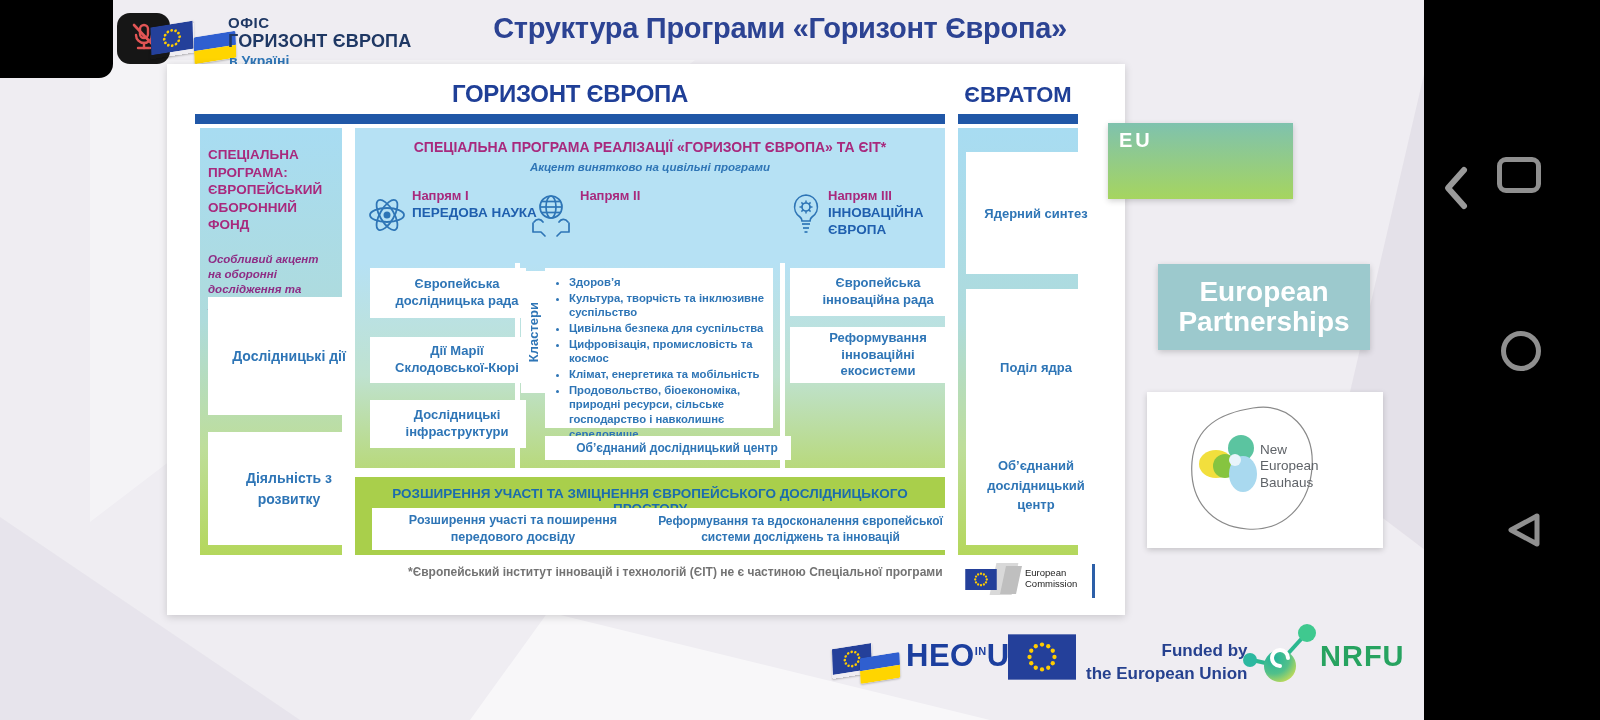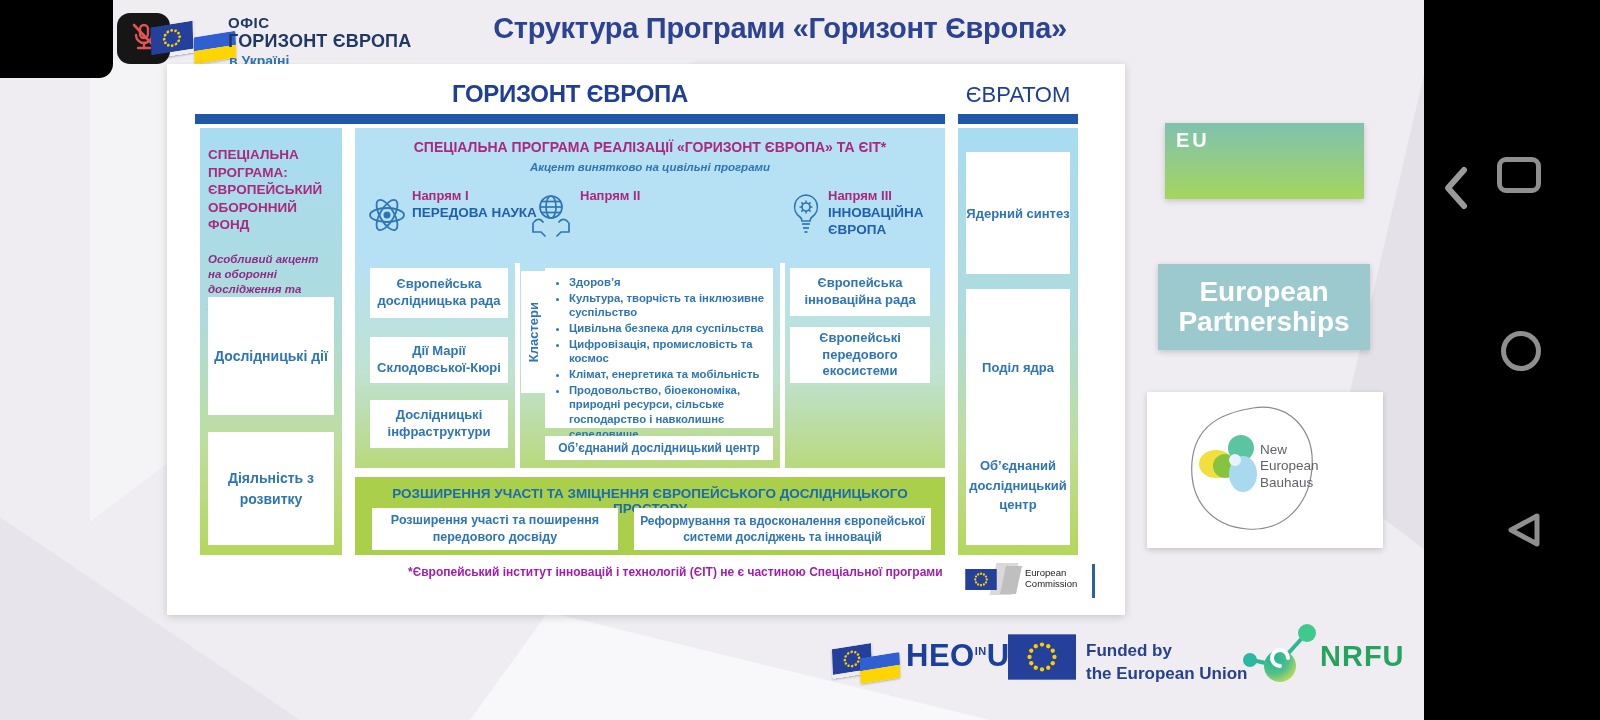--- a/index.html
+++ b/index.html
@@ -25,29 +25,29 @@
   .office-l1{left:228px;top:14px;font-size:15px;font-weight:bold;color:#1f3864;letter-spacing:.5px;}
   .office-l2{left:228px;top:31px;font-size:18px;font-weight:bold;color:#1f3864;letter-spacing:.2px;}
   .office-l3{left:229px;top:53px;font-size:14px;font-weight:bold;color:#2e75b6;}
   .main-title{left:430px;top:12px;width:700px;text-align:center;font-size:29px;font-weight:bold;color:#2c4393;letter-spacing:-.3px;}
 
   
   .slide{left:167px;top:64px;width:958px;height:551px;background:#fff;box-shadow:0 2px 8px rgba(0,0,0,.16);}
   .he-header{left:370px;top:80px;width:400px;text-align:center;font-size:24px;font-weight:bold;color:#1f3f97;letter-spacing:-.3px;}
   .bar{background:#2057a7;}
   .he-bar{left:195px;top:114px;width:750px;height:10px;}
-  .euratom-header{left:938px;top:82px;width:160px;text-align:center;font-size:22px;font-weight:normal;color:#1f3f97;}
+  .euratom-header{left:938px;top:82px;width:160px;text-align:center;font-size:22px;font-weight:bold;color:#1f3f97;}
   .euratom-bar{left:958px;top:114px;width:120px;height:10px;}
 
   .grad-col{background:linear-gradient(180deg,#a8dcf2 0%,#aedbdc 45%,#bede9a 75%,#b4d75c 100%);}
   .defence-col{left:200px;top:128px;width:142px;height:427px;}
   .def-title{left:208px;top:146px;width:128px;font-size:13.5px;font-weight:bold;color:#a8297d;line-height:1.3;}
   .def-sub{left:208px;top:252px;width:126px;font-size:11.5px;font-style:italic;font-weight:600;color:#8e2d85;line-height:1.3;}
   .wbox{background:#fff;display:flex;align-items:center;justify-content:center;text-align:center;
-    color:#2e75b6;font-weight:bold;}
+    color:#2e75b6;font-weight:bold;padding-left:18px;}
   .def-box1{left:208px;top:297px;width:126px;height:118px;font-size:14px;}
   .def-box2{left:208px;top:432px;width:126px;height:113px;font-size:14px;line-height:1.5;}
 
   .sp-top{left:355px;top:128px;width:590px;height:135px;background:#b6e1f4;}
   .sp-col{background:linear-gradient(180deg,#b6e1f4 0%,#bfe2d0 55%,#b8d97c 100%);}
   .sp-col1{left:355px;top:263px;width:160px;height:205px;}
   .sp-col2{left:520px;top:263px;width:260px;height:205px;}
   .sp-col3{left:785px;top:263px;width:160px;height:205px;}
   .sp-title{left:365px;top:139px;width:570px;text-align:center;font-size:14px;font-weight:bold;color:#a8297d;}
   .sp-sub{left:365px;top:161px;width:570px;text-align:center;font-size:11.5px;font-weight:600;font-style:italic;color:#2e75b6;}
@@ -80,40 +80,40 @@
   .widening{left:355px;top:477px;width:590px;height:78px;background:#a9cf4b;}
   .w-title{left:365px;top:486px;width:570px;text-align:center;font-size:13.5px;font-weight:bold;color:#1b6cad;}
   .w-box1{left:372px;top:508px;width:246px;height:42px;font-size:12.5px;line-height:1.35;}
   .w-box2{left:634px;top:508px;width:297px;height:42px;font-size:12px;line-height:1.35;}
 
   .euratom-col{left:958px;top:128px;width:120px;height:427px;}
   .e-box1{left:966px;top:152px;width:104px;height:122px;font-size:13px;}
   .e-box2{left:966px;top:289px;width:104px;height:156px;font-size:13px;}
   .e-box3{left:966px;top:426px;width:104px;height:119px;font-size:13px;line-height:1.5;}
 
-  .footnote{left:408px;top:565px;width:600px;font-size:12px;font-weight:600;color:#a21caf;}
+  .footnote{left:408px;top:565px;width:600px;font-size:12px;font-weight:600;color:#737373;}
   .ec-logo{left:963px;top:560px;width:132px;height:44px;}
   .ec-text{position:absolute;left:62px;top:8px;font-size:9.5px;color:#222;line-height:1.15;}
   .ec-bar{position:absolute;right:0;top:4px;width:3px;height:34px;background:#2c5fa8;}
 
   
-  .missions{left:1165px;top:123px;width:199px;height:76px;color:#fff;padding-left:11px;box-sizing:border-box;
+  .missions{left:1108px;top:123px;width:185px;height:76px;color:#fff;padding-left:11px;box-sizing:border-box;
     background:linear-gradient(180deg,#7fc2ae 0%,#a6d55f 100%);box-shadow:0 2px 6px rgba(0,0,0,.18);}
   .missions .l1{font-size:20px;font-weight:bold;letter-spacing:3px;margin-top:6px;}
   .missions .l2{font-size:34px;font-weight:bold;letter-spacing:-.5px;margin-top:-6px;}
   .partnerships{left:1158px;top:264px;width:212px;height:86px;background:#9cc9cd;color:#fff;
     display:flex;flex-direction:column;align-items:center;justify-content:center;
     font-size:28px;font-weight:bold;line-height:1.06;box-shadow:0 2px 6px rgba(0,0,0,.18);}
   .bauhaus{left:1147px;top:392px;width:236px;height:156px;background:#fff;box-shadow:0 2px 6px rgba(0,0,0,.18);}
   .bauhaus-text{position:absolute;left:113px;top:50px;font-size:13.5px;color:#5f6368;line-height:1.22;}
 
   
   .heo-text{left:906px;top:638px;font-size:31px;font-weight:bold;color:#1c3f9e;letter-spacing:.5px;}
   .heo-text sup{font-size:11px;font-weight:bold;}
-  .funded-text{left:1086px;top:640px;font-size:17px;font-weight:bold;color:#26418f;line-height:1.35;}
+  .funded-text{left:1086px;top:640px;font-size:17px;font-weight:bold;color:#26418f;line-height:1.35;text-align:right;}
   .nrfu-text{left:1320px;top:640px;font-size:29px;font-weight:bold;color:#27a360;letter-spacing:1px;}
 
   
   .navbar{left:1424px;top:0;width:176px;height:720px;background:#000;}
   .nav-square{left:1497px;top:157px;width:44px;height:36px;border:5px solid #8f8f8f;border-radius:9px;box-sizing:border-box;cursor:pointer;}
   .nav-circle{left:1501px;top:331px;width:40px;height:40px;border:5px solid #8f8f8f;border-radius:50%;box-sizing:border-box;cursor:pointer;}
   .nav-btn{cursor:pointer;}
 </style>
 </head>
 <body>
@@ -245,21 +245,21 @@
       <li>Культура, творчість та інклюзивне суспільство</li>
       <li>Цивільна безпека для суспільства</li>
       <li>Цифровізація, промисловість та космос</li>
       <li>Клімат, енергетика та мобільність</li>
       <li>Продовольство, біоекономіка, природні ресурси, сільське господарство і навколишнє середовище</li>
     </ul>
   </div>
   <div class="abs wbox jrc-box">Об’єднаний дослідницький центр</div>
 
   <div class="abs wbox p3-b1">Європейська інноваційна рада</div>
-  <div class="abs wbox p3-b2">Європейські передового екосистеми</div>
+  <div class="abs wbox p3-b2">Реформування інноваційні екосистеми</div>
 
   <div class="abs widening"></div>
   <div class="abs w-title">РОЗШИРЕННЯ УЧАСТІ ТА ЗМІЦНЕННЯ ЄВРОПЕЙСЬКОГО ДОСЛІДНИЦЬКОГО ПРОСТОРУ</div>
   <div class="abs wbox w-box1">Розширення участі та поширення передового досвіду</div>
   <div class="abs wbox w-box2">Реформування та вдосконалення європейської системи досліджень та інновацій</div>
 
   <div class="abs grad-col euratom-col"></div>
   <div class="abs wbox e-box1">Ядерний синтез</div>
   <div class="abs wbox e-box2">Поділ ядра</div>
   <div class="abs wbox e-box3">Об’єднаний дослідницький центр</div>

